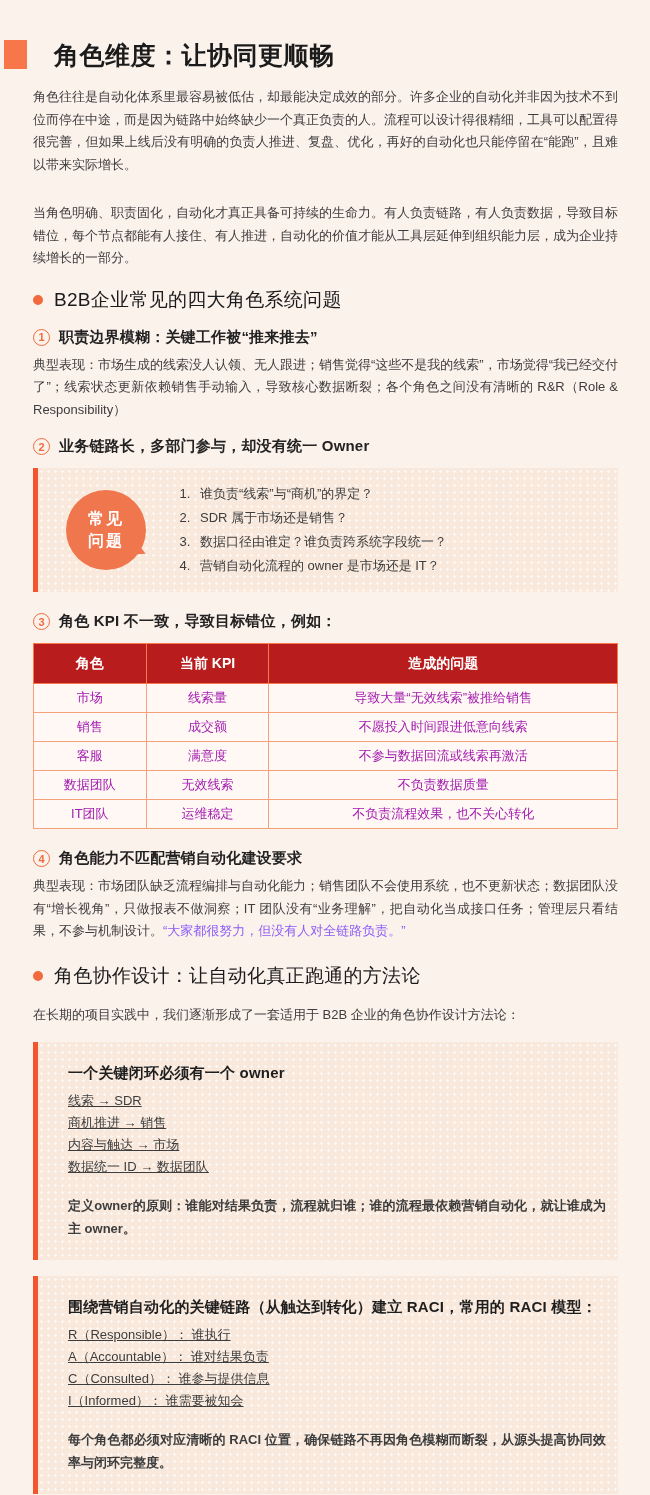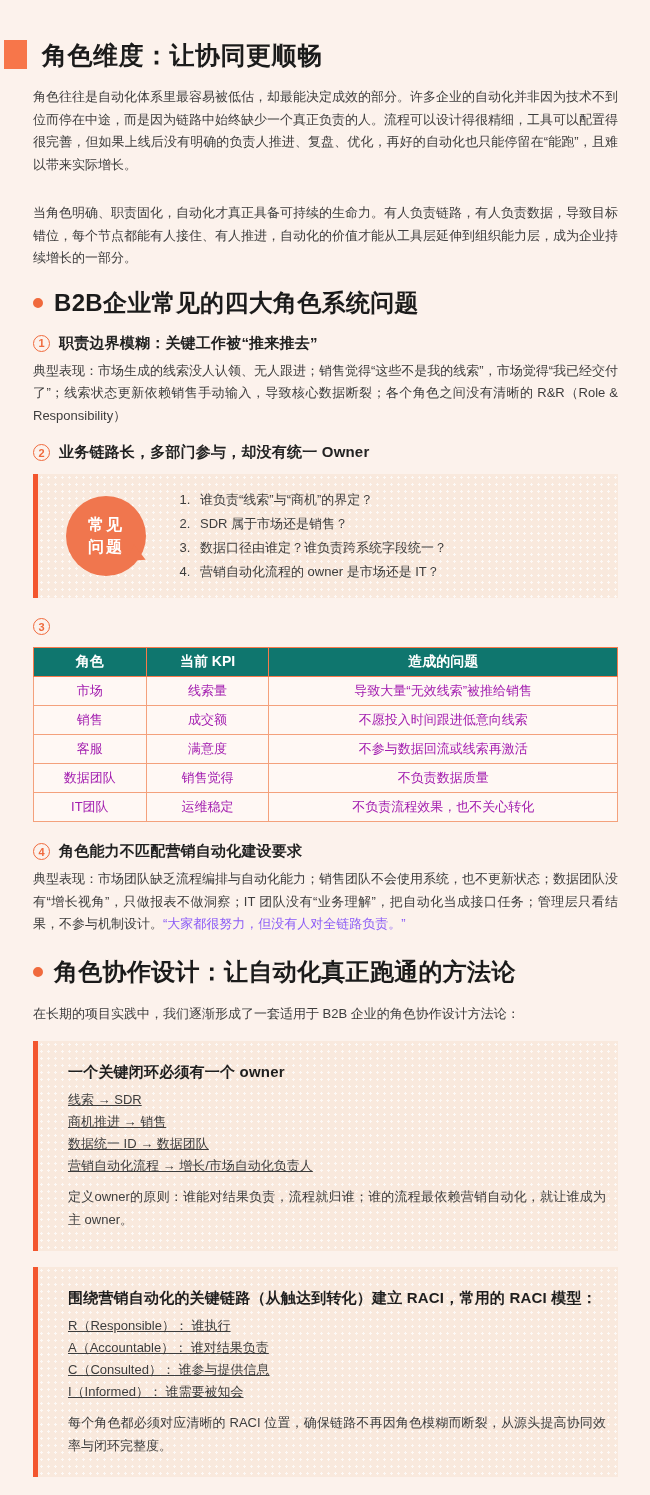--- a/index.html
+++ b/index.html
@@ -5,32 +5,32 @@
   * { margin:0; padding:0; box-sizing:border-box; }
   html,body { background:#fcf2ec; }
   body{
     width:650px; min-height:1495px;
     font-family:"Liberation Sans","DejaVu Sans",sans-serif;
     color:#3d3d3d;
     padding:40px 32px 30px 33px;
     position:relative;
   }
   
-  .title-row{ display:flex; gap:15px; margin:0 0 16px -29px; }
+  .title-row{ display:flex; gap:27px; margin:0 0 16px -29px; }
   .title-square{ width:23px; height:29px; background:#f7764a; flex:0 0 auto; }
   h1{ font-size:25px; font-weight:700; color:#1b1b1b; letter-spacing:.5px; line-height:1.2; }
   
   p.body{ font-size:13px; line-height:22.5px; text-align:justify; color:#3d3d3d; }
   .p1{ margin-bottom:26px; }
   .p2{ margin-bottom:17px; }
   
   .sec-head{ display:flex; align-items:center; gap:11px; margin:0 0 15px 0; }
   .ring{ width:9px; height:9px; border:5px solid #f06a3d; border-radius:50%;
          background:radial-gradient(circle at 35% 30%, #fff6f0 55%, #fcd9c6 100%); flex:0 0 auto; }
-  .sec-head h2{ font-size:24px; font-weight:700; color:#1b1b1b; letter-spacing:.3px; }
+  .sec-head h2{ font-size:19px; font-weight:400; color:#1b1b1b; letter-spacing:.3px; }
   
   .sub-head{ display:flex; align-items:center; gap:9px; margin-bottom:7px; }
   .cnum{ width:17px; height:17px; border:1.5px solid #f06a3d; border-radius:50%;
          color:#f06a3d; font-size:11px; font-weight:700; display:inline-flex;
          align-items:center; justify-content:center; flex:0 0 auto; }
   .sub-head h3{ font-size:15px; font-weight:700; color:#222; letter-spacing:.2px; }
   .sub-body{ margin-bottom:16px; }
   .mb12{ margin-bottom:12px; }
   .mb16{ margin-bottom:16px; }
   .mb20{ margin-bottom:20px; }
@@ -56,41 +56,41 @@
     content:""; position:absolute; right:-9px; bottom:9px;
     width:0; height:0; border:9px solid transparent;
     border-left:17px solid #f0764e; transform:rotate(24deg);
   }
   .q-list{ list-style:decimal; padding-left:20px; font-size:13px; color:#3d3d3d; }
   .q-list li{ line-height:24px; padding-left:6px; }
   
   table{ width:100%; border-collapse:collapse; margin-bottom:20px;
          font-size:13px; table-layout:fixed; }
   thead th{
-    background:#0f766e; color:#fff; font-weight:700; font-size:14px;
-    height:29px; border:1px solid #f87a4b; border-left:1px solid rgba(255,255,255,.55);
+    background:#b91c1c; color:#fff; font-weight:700; font-size:14px;
+    height:40px; border:1px solid #f87a4b; border-left:1px solid rgba(255,255,255,.55);
   }
   thead th:first-child{ border-left:1px solid #f87a4b; }
   tbody td{
     background:#fff8f4; text-align:center; height:29px; padding:4px 6px;
     border:1px solid #f4a17c; color:#a21caf;
   }
   col.c1{ width:19.3%; } col.c2{ width:21%; } col.c3{ width:59.7%; }
   
   .hl{ color:#8b5cf6; }
   
   .mbox{
     border-left:5px solid #f3562e;
     padding:22px 12px 20px 30px;
     margin-bottom:16px;
     font-size:13px;
   }
   .mbox .mtitle{ font-size:15px; font-weight:700; color:#1e1e1e; margin-bottom:7px; letter-spacing:.2px; }
   .mbox .mline{ line-height:22px; color:#3d3d3d;text-decoration:underline; }
-  .mbox .mnote{ margin-top:9px; line-height:22.5px; text-align:justify; color:#3d3d3d; }
+  .mbox .mnote{ margin-top:17px; line-height:22.5px; text-align:justify; color:#3d3d3d;font-weight:bold; }
 </style>
 </head>
 <body>
 
 <div class="title-row">
   <div class="title-square"></div>
   <h1>角色维度：让协同更顺畅</h1>
 </div>
 
 <p class="body p1">角色往往是自动化体系里最容易被低估，却最能决定成效的部分。许多企业的自动化并非因为技术不到位而停在中途，而是因为链路中始终缺少一个真正负责的人。流程可以设计得很精细，工具可以配置得很完善，但如果上线后没有明确的负责人推进、复盘、优化，再好的自动化也只能停留在“能跑”，且难以带来实际增长。</p>
@@ -120,20 +120,21 @@
   <ol class="q-list">
     <li>谁负责“线索”与“商机”的界定？</li>
     <li>SDR 属于市场还是销售？</li>
     <li>数据口径由谁定？谁负责跨系统字段统一？</li>
     <li>营销自动化流程的 owner 是市场还是 IT？</li>
   </ol>
 </div>
 
 <div class="sub-head mb12">
   <span class="cnum">3</span>
+  <h3>角色 KPI 不一致，导致目标错位，例如：</h3>
 </div>
 
 <table>
   <colgroup>
       <col class="c1">
       <col class="c2">
       <col class="c3">
     </colgroup>
   <thead>
     <tr>
@@ -153,21 +154,21 @@
       <td>成交额</td>
       <td>不愿投入时间跟进低意向线索</td>
     </tr>
     <tr>
       <td>客服</td>
       <td>满意度</td>
       <td>不参与数据回流或线索再激活</td>
     </tr>
     <tr>
       <td>数据团队</td>
-      <td>销售觉得</td>
+      <td>无效线索</td>
       <td>不负责数据质量</td>
     </tr>
     <tr>
       <td>IT团队</td>
       <td>运维稳定</td>
       <td>不负责流程效果，也不关心转化</td>
     </tr>
   </tbody>
 </table>
 
@@ -180,22 +181,22 @@
 <div class="sec-head">
   <span class="ring"></span>
   <h2>角色协作设计：让自动化真正跑通的方法论</h2>
 </div>
 <p class="body mb16">在长期的项目实践中，我们逐渐形成了一套适用于 B2B 企业的角色协作设计方法论：</p>
 
 <div class="mbox panel-bg">
   <div class="mtitle">一个关键闭环必须有一个 owner</div>
   <div class="mline">线索 → SDR</div>
   <div class="mline">商机推进 → 销售</div>
+  <div class="mline">内容与触达 → 市场</div>
   <div class="mline">数据统一 ID → 数据团队</div>
-  <div class="mline">营销自动化流程 → 增长/市场自动化负责人</div>
   <div class="mnote">定义owner的原则：谁能对结果负责，流程就归谁；谁的流程最依赖营销自动化，就让谁成为主 owner。</div>
 </div>
 
 <div class="mbox panel-bg">
   <div class="mtitle">围绕营销自动化的关键链路（从触达到转化）建立 RACI，常用的 RACI 模型：</div>
   <div class="mline">R（Responsible）： 谁执行</div>
   <div class="mline">A（Accountable）： 谁对结果负责</div>
   <div class="mline">C（Consulted）： 谁参与提供信息</div>
   <div class="mline">I（Informed）： 谁需要被知会</div>
   <div class="mnote">每个角色都必须对应清晰的 RACI 位置，确保链路不再因角色模糊而断裂，从源头提高协同效率与闭环完整度。</div>

